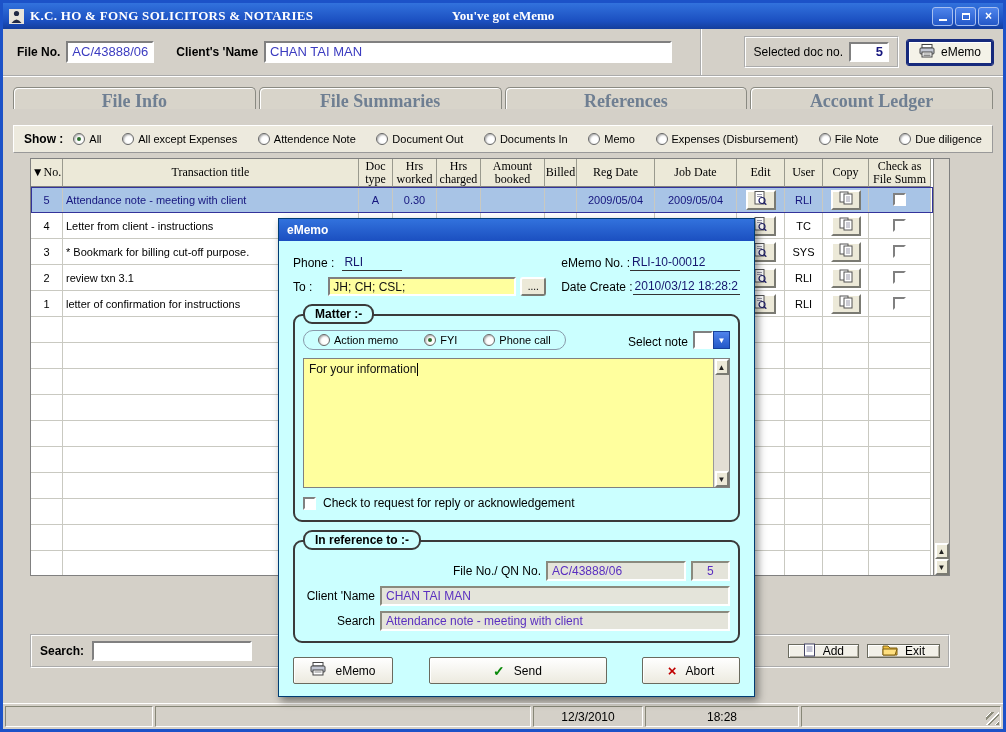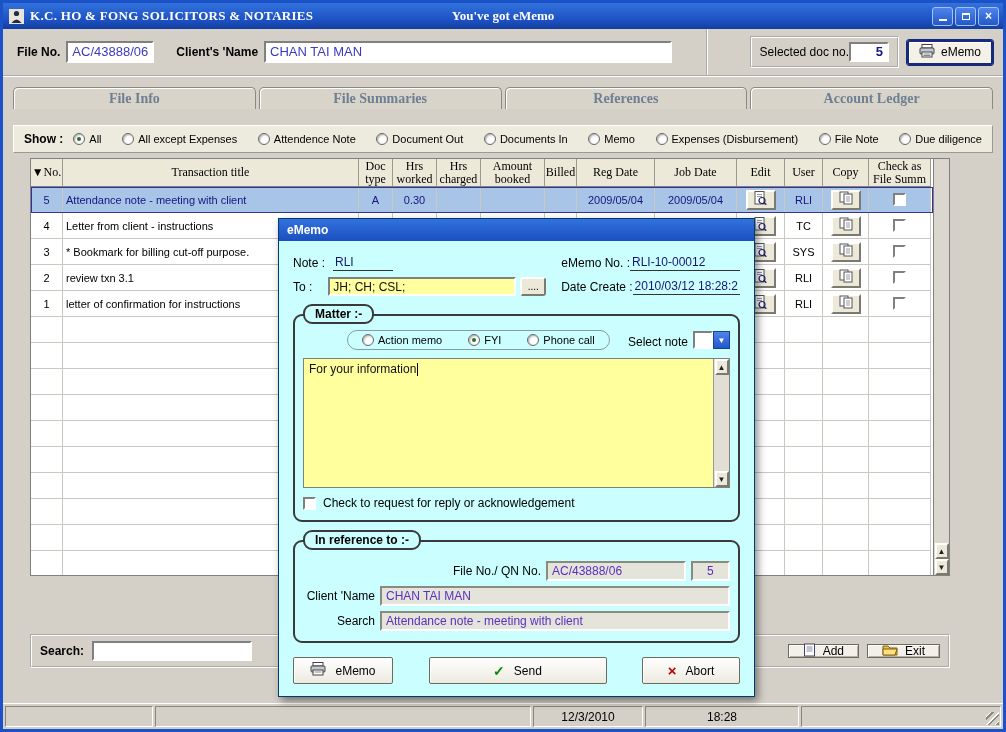--- a/index.html
+++ b/index.html
@@ -31,31 +31,31 @@
   .lbl { font-size:12px; white-space:nowrap; }
   .bold { font-weight:bold; }
   .field { display:inline-block; background:#fff; border:2px solid; border-color:#808080 #fff #fff #808080;
            height:22px; line-height:18px; padding:0 4px; color:var(--value-text,#3b3bc0);
            font-size:13px; overflow:hidden; white-space:nowrap; }
   .f-fileno { width:88px; margin-left:6px; }
   .f-client { width:408px; margin-left:6px; }
   .ml24 { margin-left:22px; }
   .right-group { margin-left:auto; display:flex; align-items:center; gap:8px; padding:0 10px;
                  border-left:2px groove #fff; height:100%; }
-  .seldoc-box { border:2px groove #fff; padding:4px 8px; display:flex; align-items:center;margin-left:32px; }
+  .seldoc-box { border:2px groove #fff; padding:4px 8px; display:flex; gap:6px; align-items:center;margin-left:32px; }
   .f-seldoc { width:40px; height:20px; line-height:16px; text-align:right; color:#15157e; font-weight:bold; }
   .default-btn { border:2px solid #16297c; outline:1px solid #16297c; background:#f4f2e8; border-radius:2px;
                  height:25px; padding:0 10px; display:flex; gap:6px; align-items:center; font-size:12px;
                  cursor:pointer; box-shadow:inset 1px 1px 0 #fff; }
 
   
   .tabs { display:flex; padding:10px 10px 0; gap:3px; height:32px; }
   .tab { flex:1; text-align:center; background:#d8d4ca; border:1px solid #8a8a82; border-bottom:none;
          border-radius:5px 5px 0 0; color:#6f7f92; font-family:"Liberation Serif", serif; font-weight:bold;
-         font-size:14px; padding-top:3px; height:22px; cursor:pointer; box-shadow:inset 1px 1px 0 #fff; }
+         font-size:18px; padding-top:3px; height:22px; cursor:pointer; box-shadow:inset 1px 1px 0 #fff; }
   .tab.active { background:#f7f6ef; color:#1a2f66; height:27px; margin-top:-5px; padding-top:6px;
                 position:relative; z-index:2; }
 
   
   .show-row { margin:16px 10px 0; height:28px; background:#edeade; border:1px solid #fff;
               border-right-color:#999; border-bottom-color:#999; display:flex; align-items:center;
               padding:0 10px; gap:10px; }
   .radio-list { display:flex; flex:1; align-items:center; justify-content:space-between; }
   .radio-item { display:flex; align-items:center; gap:4px; cursor:pointer; font-size:11px; white-space:nowrap; }
   .radio { width:12px; height:12px; border-radius:50%; background:#fff; border:1px solid #666;
@@ -118,21 +118,21 @@
               font-family:"Liberation Sans",sans-serif; color:#111; }
   .browse-btn { width:26px; height:19px; margin-left:4px; background:#ece9d8; border:2px solid;
                 border-color:#fff #7a7a72 #7a7a72 #fff; font-size:10px; line-height:1; cursor:pointer;
                 border-radius:3px; }
   .groupbox { position:relative; border:2px solid #3a3a3a; border-radius:9px; margin-top:18px;
               padding:14px 8px 10px; }
   .group-pill { position:absolute; top:-12px; left:8px; background:var(--dialog-bg,#cbffff);
                 border:2px solid #3a3a3a; border-radius:9px; padding:1px 10px; font-weight:bold; font-size:12px; }
   .matter-head { display:flex; align-items:center; }
   .radio-strip { display:flex; align-items:center; gap:26px; border:1px solid #8899aa; border-radius:11px;
-                 padding:3px 14px;margin-left:44px; }
+                 padding:3px 14px; }
   .select-note { margin-left:auto; display:flex; align-items:flex-end; gap:5px; }
   .combo { display:flex; }
   .combo-box { width:20px; height:18px; background:#fff; border:2px solid; border-color:#808080 #fff #fff #808080; }
   .combo-btn { width:17px; height:18px; background:linear-gradient(180deg,#4e84ec,#2358c8); color:#fff;
                border:1px solid #16409a; font-size:8px; display:flex; align-items:center; justify-content:center;
                padding:0; cursor:pointer; }
   .memo-area { display:flex; margin-top:8px; height:130px; border:1px solid #808080; }
   .memo-text { flex:1; background:var(--panel-yellow,#ffff9e); padding:3px 5px; color:#111; overflow:hidden; }
   .cursor { display:inline-block; width:1px; height:13px; background:#000; vertical-align:text-bottom; margin-left:1px; }
   .memo-scroll { width:16px; background:#e2ded4; border-left:1px solid #999; display:flex;
@@ -712,21 +712,21 @@
       </div>
   </div>
 
   <div class="dialog">
     <div class="dialog-titlebar">
       <span>eMemo</span>
     </div>
     <div class="dialog-body">
 
       <div class="d-row">
-        <span>Note :</span>
+        <span>Phone :</span>
         <span class="ulv" style="margin-left:8px;">RLI</span>
         <span class="d-right">
           <span>eMemo No. :</span>
           <span class="ulv" style="min-width:110px;">RLI-10-00012</span>
         </span>
       </div>
 
       <div class="d-row">
         <span>To :</span>
         <input class="to-input" style="margin-left: 16px;" value="JH; CH; CSL;">

